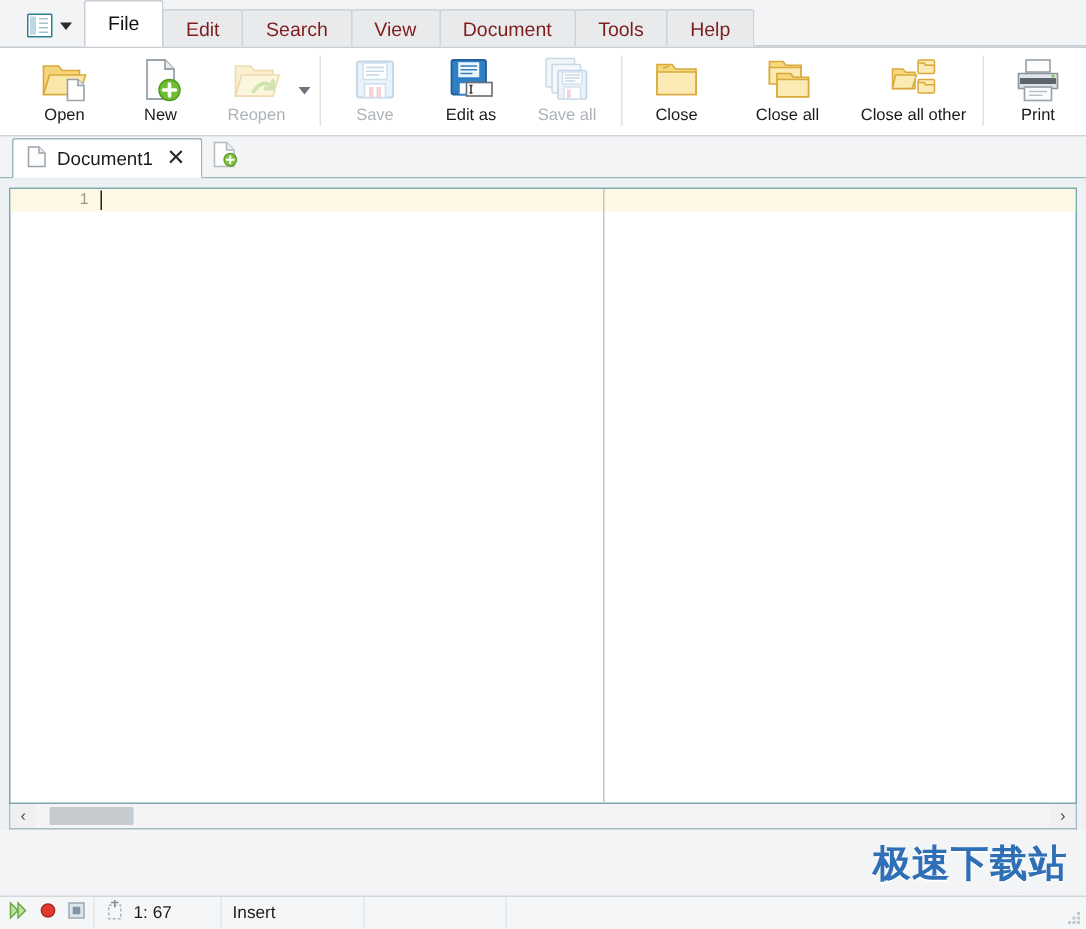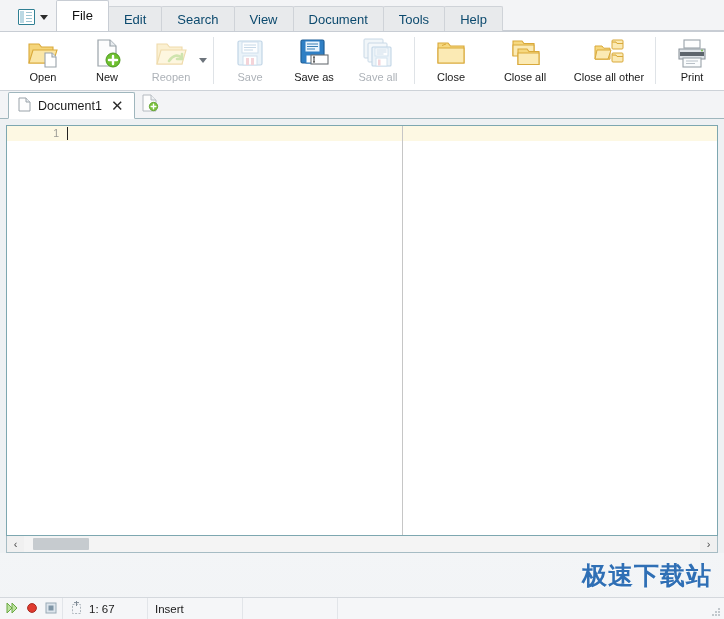--- a/index.html
+++ b/index.html
@@ -19,21 +19,21 @@
   .qab-icon{width:17px;height:16px;position:relative;border:1.4px solid #2f7f93;
             border-radius:1px;background:#ffffff;box-sizing:border-box;}
   .qab-icon:before{content:"";position:absolute;left:1px;top:1px;width:4px;bottom:1px;
             background:#bcd9e4;}
   .qab-icon:after{content:"";position:absolute;left:7px;top:2px;right:2px;height:1px;
             box-shadow:0 0 0 0 #7fb3c4,0 3px 0 0 #9ec4d2,0 6px 0 0 #9ec4d2,0 9px 0 0 #9ec4d2;
             background:#9ec4d2;}
   .qab-caret{width:0;height:0;border-left:4px solid transparent;border-right:4px solid transparent;
              border-top:5px solid #2b2b2b;}
   .mtabs{display:flex;align-items:flex-end;height:32px;}
-  .mtab{height:25px;line-height:25px;padding:0 15px;font-size:13px;color:#0c4a6e;
+  .mtab{height:25px;line-height:25px;padding:0 15px;font-size:13px;color:#7f1d1d;
         background:#e8eaec;border:1px solid #cfd3d8;border-bottom:none;
         border-radius:2px 2px 0 0;margin-right:-1px;box-sizing:border-box;cursor:default;
         position:relative;top:0;}
   .mtab.active{background:#ffffff;color:#111;height:31px;line-height:29px;
         border-color:#c8cdd4;z-index:3;}
   .menubar-fill{flex:1;height:31px;border-bottom:1px solid #c8cdd4;box-sizing:border-box;}
 
   
   .ribbon{height:59px;background:#ffffff;border-bottom:1px solid #cdd2d8;
           display:flex;align-items:flex-start;box-sizing:border-box;position:relative;}
@@ -179,21 +179,21 @@
       <span class="ico">
         <svg width="32" height="32" viewBox="0 0 32 32">
           <rect x="3" y="3" width="23" height="23" rx="1.5" fill="#2f7fc4" stroke="#1f5f98" stroke-width="1.2"></rect>
           <rect x="7" y="4" width="15" height="11" fill="#eaf4fc" stroke="#2f7fc4" stroke-width="1"></rect>
           <path d="M9 7h11M9 9.5h11M9 12h8" stroke="#3a7fb5" stroke-width="1"></path>
           <rect x="8" y="18" width="13" height="8" fill="#ffffff" stroke="#2f7fc4" stroke-width="1"></rect>
           <rect x="13" y="18" width="17" height="9" fill="#ffffff" stroke="#6b7075" stroke-width="1.1"></rect>
           <path d="M16 20v5M15 20h2M15 25h2" stroke="#333" stroke-width="1"></path>
         </svg>
       </span>
-      <span class="lbl">Save as</span>
+      <span class="lbl">Edit as</span>
     </div>
 
     <div class="rbtn disabled">
       <span class="ico">
         <svg width="32" height="32" viewBox="0 0 32 32">
           <rect x="2" y="2" width="19" height="19" rx="1" fill="#dfeaf3" stroke="#7fa5c4" stroke-width="1"></rect>
           <rect x="6" y="6" width="19" height="19" rx="1" fill="#e6eff6" stroke="#7fa5c4" stroke-width="1"></rect>
           <rect x="10" y="10" width="19" height="19" rx="1" fill="#d6e6f2" stroke="#6d9cc4" stroke-width="1.1"></rect>
           <rect x="13" y="11" width="13" height="8" fill="#fbfdff" stroke="#8fb6d6" stroke-width=".9"></rect>
           <path d="M14.5 13h10M14.5 15h10M14.5 17h7" stroke="#7ba4c8" stroke-width=".9"></path>

